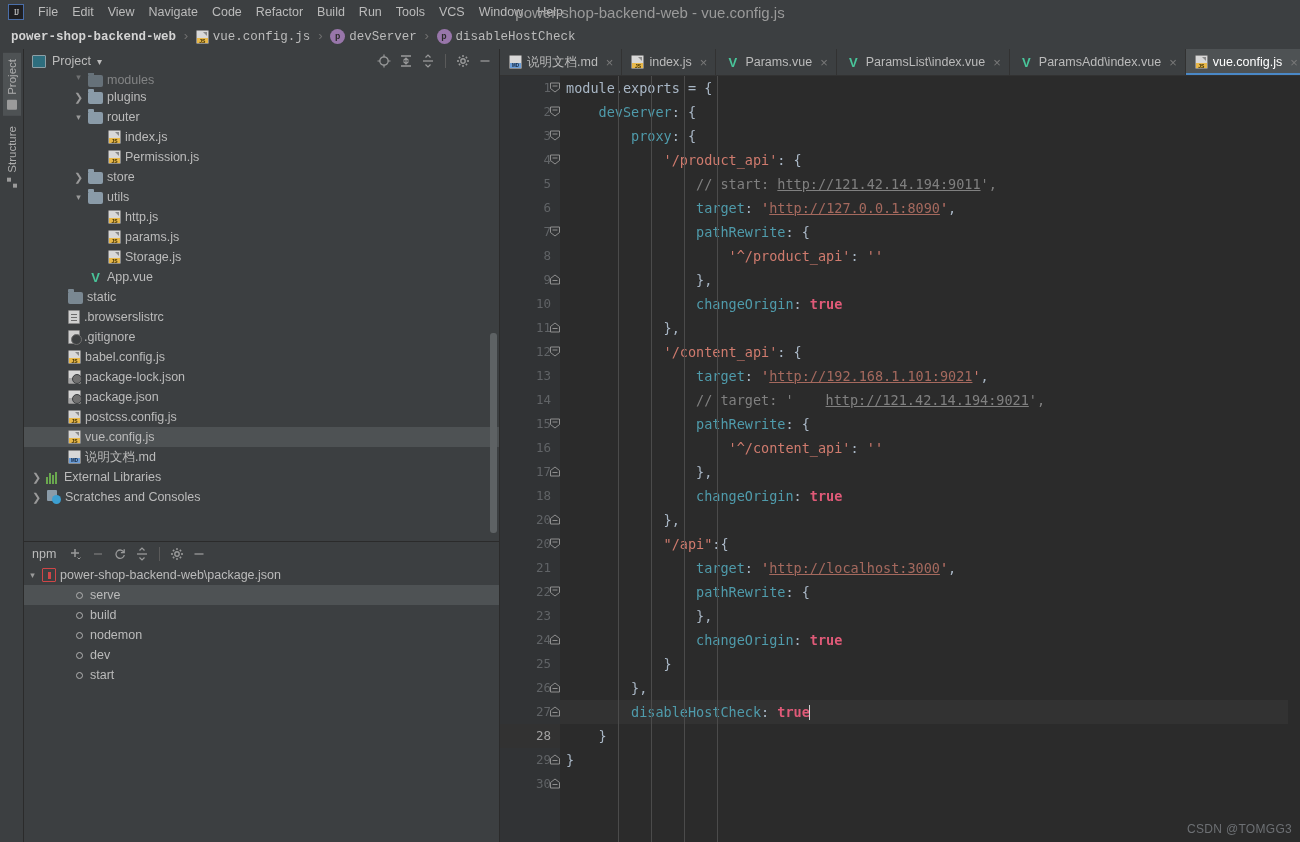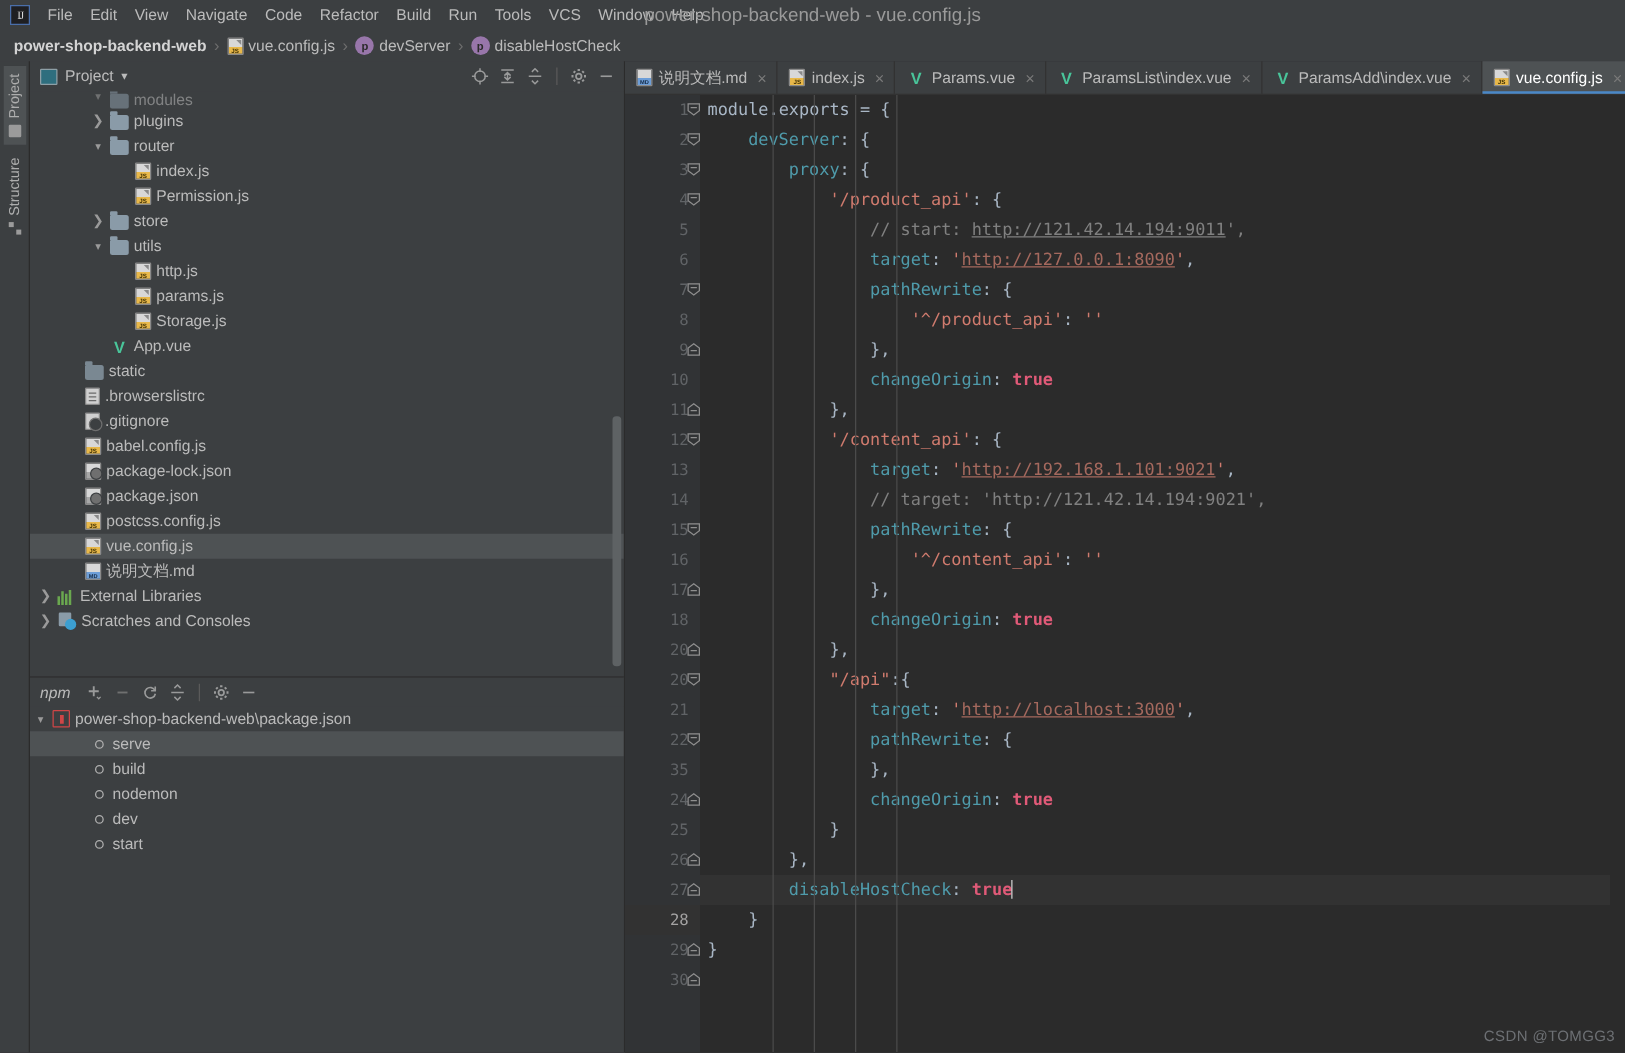--- a/index.html
+++ b/index.html
@@ -29,21 +29,21 @@
     white-space: nowrap;
   }
   .win-title {
     position: absolute; left: 0; right: 0; text-align: center;
     font-size: 15px; color: #9a9a9a; pointer-events: none;
   }
 
   
   .navbar {
     height: 25px; background: #3c3f41; display: flex; align-items: center;
-    padding-left: 8px; flex: none; gap: 2px;
+    padding-left: 8px; flex: none; gap: 2px; font-family: Liberation Mono, monospace;
   }
   .crumb { display: flex; align-items: center; gap: 4px; font-size: 12.5px; color: #bbbbbb; padding: 1px 3px; }
   .crumb.bold { font-weight: bold; color: #d4d4d4; }
   .crumb-sep { color: #6e6e6e; font-size: 13px; padding: 0 1px; }
   .icon-js {
     width: 13px; height: 14px; position: relative; display:inline-block;
     background: linear-gradient(#d8d8d8 0 55%, #e8b84a 55% 100%);
     border: 1px solid #8a8a8a; border-radius: 1px;
   }
   .icon-js::after {
@@ -188,21 +188,20 @@
   .tree-scroll {
     position: absolute; right: 2px; top: 260px; width: 7px; height: 200px;
     background: #5e6264; border-radius: 3px;
   }
 
   
   .npm-header {
     height: 24px; background: #3c3f41; display:flex; align-items:center;
     padding: 0 6px 0 8px; flex:none; gap:6px;
     border-top: 1px solid #2b2b2b;
-    font-style: italic;
   }
   .npm-tree { height: 277px; background: #3c3f41; flex: none; overflow: hidden; }
   .ico-npm {
     width: 14px; height: 14px; border: 1.5px solid #cf4647; border-radius: 1px;
     display:flex; align-items:center; justify-content:center;
   }
   .ico-npm::after {
     content:""; width:3px; height:7px; background:#cf4647;
   }
   .ico-bullet {
@@ -627,21 +626,21 @@
             <div class="ln">13</div>
             <div class="ln">14</div>
             <div class="ln">15</div>
             <div class="ln">16</div>
             <div class="ln">17</div>
             <div class="ln">18</div>
             <div class="ln">20</div>
             <div class="ln">20</div>
             <div class="ln">21</div>
             <div class="ln">22</div>
-            <div class="ln">35</div>
+            <div class="ln">23</div>
             <div class="ln">24</div>
             <div class="ln">25</div>
             <div class="ln">26</div>
             <div class="ln">27</div>
             <div class="ln cur">28</div>
             <div class="ln">29</div>
             <div class="ln">30</div>
             <div class="fold-col" id="fold-col">
               <div class="fold" style="top: 6px;">
                 <svg width="11" height="11" viewBox="0 0 11 11">
@@ -760,21 +759,21 @@
             <div class="cline"><span class="t-white">            </span><span class="t-salmon">'/product_api'</span><span class="t-white">: {</span></div>
             <div class="cline"><span class="t-white">                </span><span class="t-cmt">// start: </span><span class="t-cmt" style="text-decoration: underline;">http://121.42.14.194:9011</span><span class="t-cmt">',</span></div>
             <div class="cline"><span class="t-white">                </span><span class="t-teal">target</span><span class="t-white">: </span><span class="t-salmon">'</span><span class="t-url">http://127.0.0.1:8090</span><span class="t-salmon">'</span><span class="t-white">,</span></div>
             <div class="cline"><span class="t-white">                </span><span class="t-teal">pathRewrite</span><span class="t-white">: {</span></div>
             <div class="cline"><span class="t-white">                    </span><span class="t-salmon">'^/product_api'</span><span class="t-white">: </span><span class="t-salmon">''</span></div>
             <div class="cline"><span class="t-white">                },</span></div>
             <div class="cline"><span class="t-white">                </span><span class="t-teal">changeOrigin</span><span class="t-white">: </span><span class="t-pink">true</span></div>
             <div class="cline"><span class="t-white">            },</span></div>
             <div class="cline"><span class="t-white">            </span><span class="t-salmon">'/content_api'</span><span class="t-white">: {</span></div>
             <div class="cline"><span class="t-white">                </span><span class="t-teal">target</span><span class="t-white">: </span><span class="t-salmon">'</span><span class="t-url">http://192.168.1.101:9021</span><span class="t-salmon">'</span><span class="t-white">,</span></div>
-            <div class="cline"><span class="t-white">                </span><span class="t-cmt">// target: '</span><span class="t-cmt" style="">http://121.42.14.194:9021</span><span class="t-cmt">',</span></div>
+            <div class="cline"><span class="t-white">                </span><span class="t-cmt">// target: '</span><span class="t-cmt" style="text-decoration: underline; margin-left: 32px;">http://121.42.14.194:9021</span><span class="t-cmt">',</span></div>
             <div class="cline"><span class="t-white">                </span><span class="t-teal">pathRewrite</span><span class="t-white">: {</span></div>
             <div class="cline"><span class="t-white">                    </span><span class="t-salmon">'^/content_api'</span><span class="t-white">: </span><span class="t-salmon">''</span></div>
             <div class="cline"><span class="t-white">                },</span></div>
             <div class="cline"><span class="t-white">                </span><span class="t-teal">changeOrigin</span><span class="t-white">: </span><span class="t-pink">true</span></div>
             <div class="cline"><span class="t-white">            },</span></div>
             <div class="cline"><span class="t-white">            </span><span class="t-salmon">"/api"</span><span class="t-white">:{</span></div>
             <div class="cline"><span class="t-white">                </span><span class="t-teal">target</span><span class="t-white">: </span><span class="t-salmon">'</span><span class="t-url">http://localhost:3000</span><span class="t-salmon">'</span><span class="t-white">,</span></div>
             <div class="cline"><span class="t-white">                </span><span class="t-teal">pathRewrite</span><span class="t-white">: {</span></div>
             <div class="cline"><span class="t-white">                },</span></div>
             <div class="cline"><span class="t-white">                </span><span class="t-teal">changeOrigin</span><span class="t-white">: </span><span class="t-pink">true</span></div>

